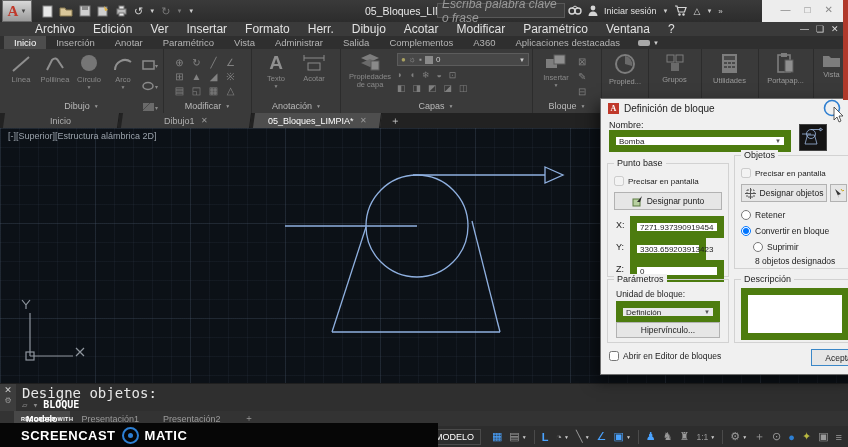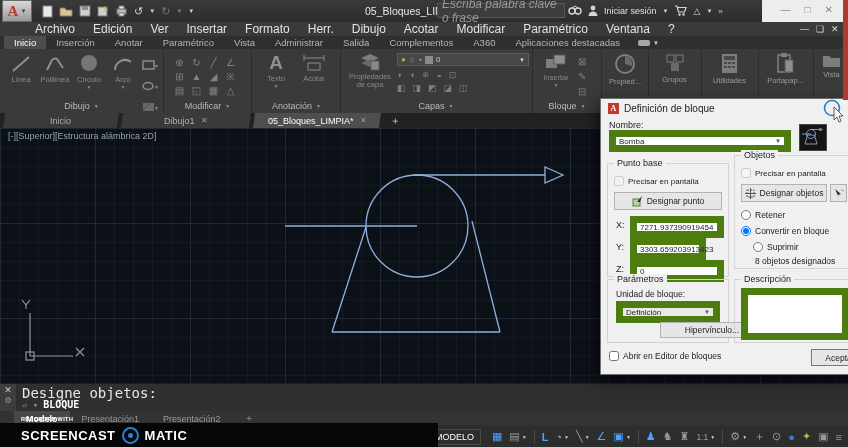--- a/index.html
+++ b/index.html
@@ -578,21 +578,21 @@
     <div class="abs dlabel" style="left:20px;top:100px;font-size:8.5px;">8 objetos designados</div>
   </div>
 
   <div class="gbox" style="left:6px;top:180px;width:122px;height:64px;">
     <span class="gleg">Parámetros</span>
     <div class="abs dlabel" style="left:8px;top:9px;font-size:8.5px;">Unidad de bloque:</div>
     <div class="abs dfield dcombo" style="left:8px;top:21px;width:104px;height:16px;background:#e9e9e9;">
       <span>Definición</span>
         <span class="ca">▼</span>
     </div>
-    <div class="abs dbtn" style="left:8px;top:42px;width:104px;height:16px;margin-left:44px;">
+    <div class="abs dbtn" style="left:8px;top:42px;width:104px;height:16px;">
       <span>Hipervínculo...</span>
     </div>
   </div>
 
   <div class="gbox" style="left:133px;top:180px;width:115px;height:64px;border-right:none;">
     <span class="gleg">Descripción</span>
     <div class="abs dfield" style="left:6px;top:8px;width:108px;height:52px;align-items:flex-start;"></div>
   </div>
 
   <div class="abs radio-row" style="left:8px;top:252px;">

